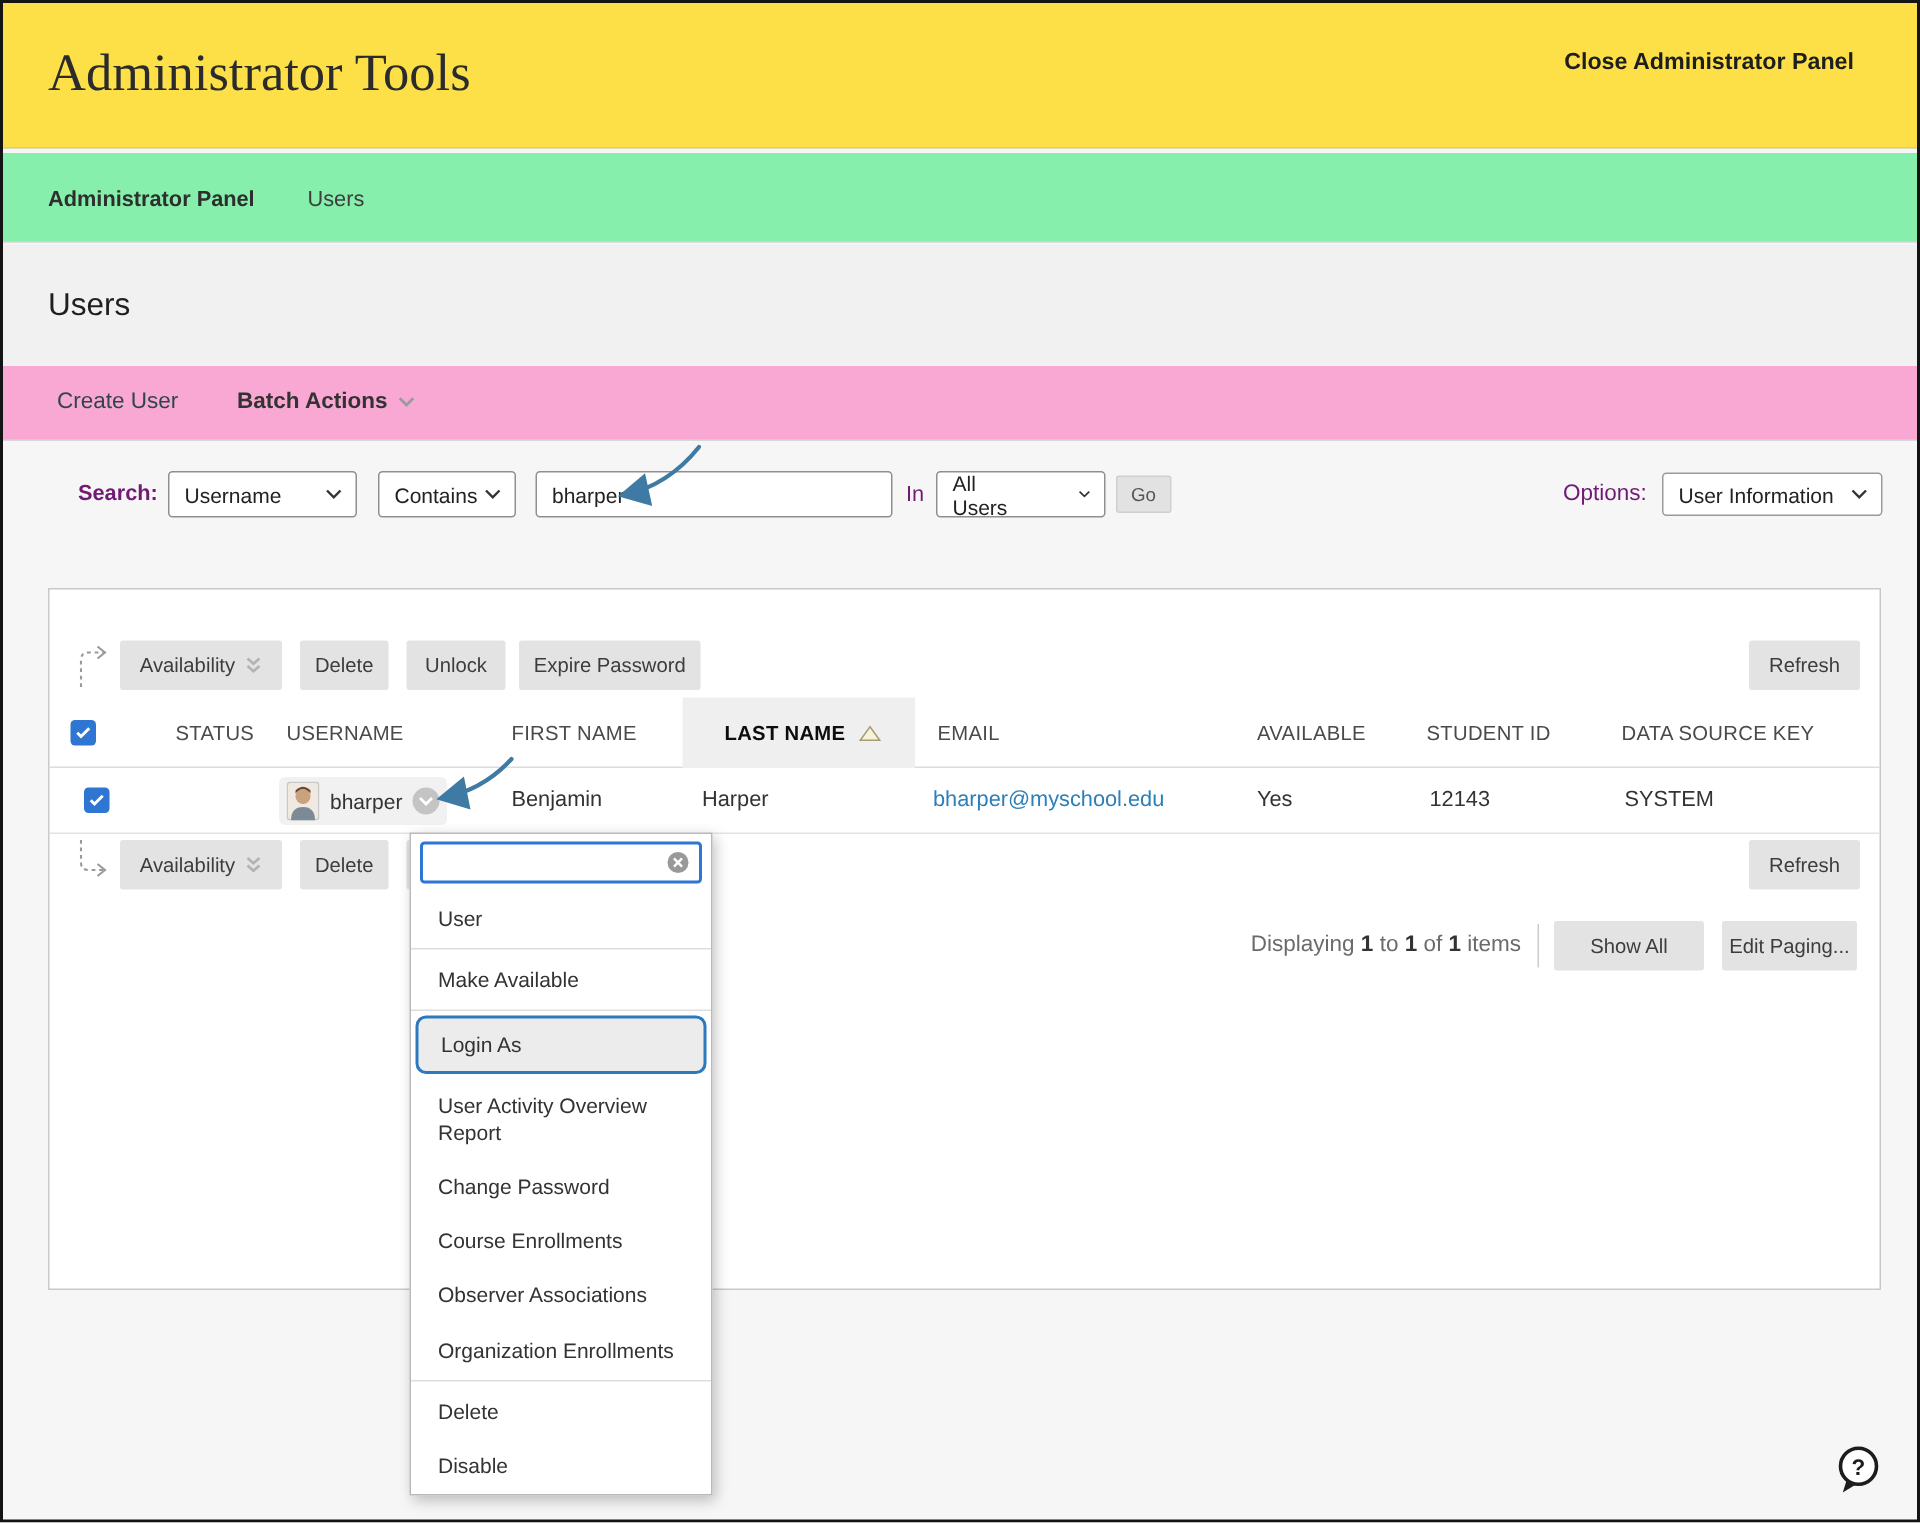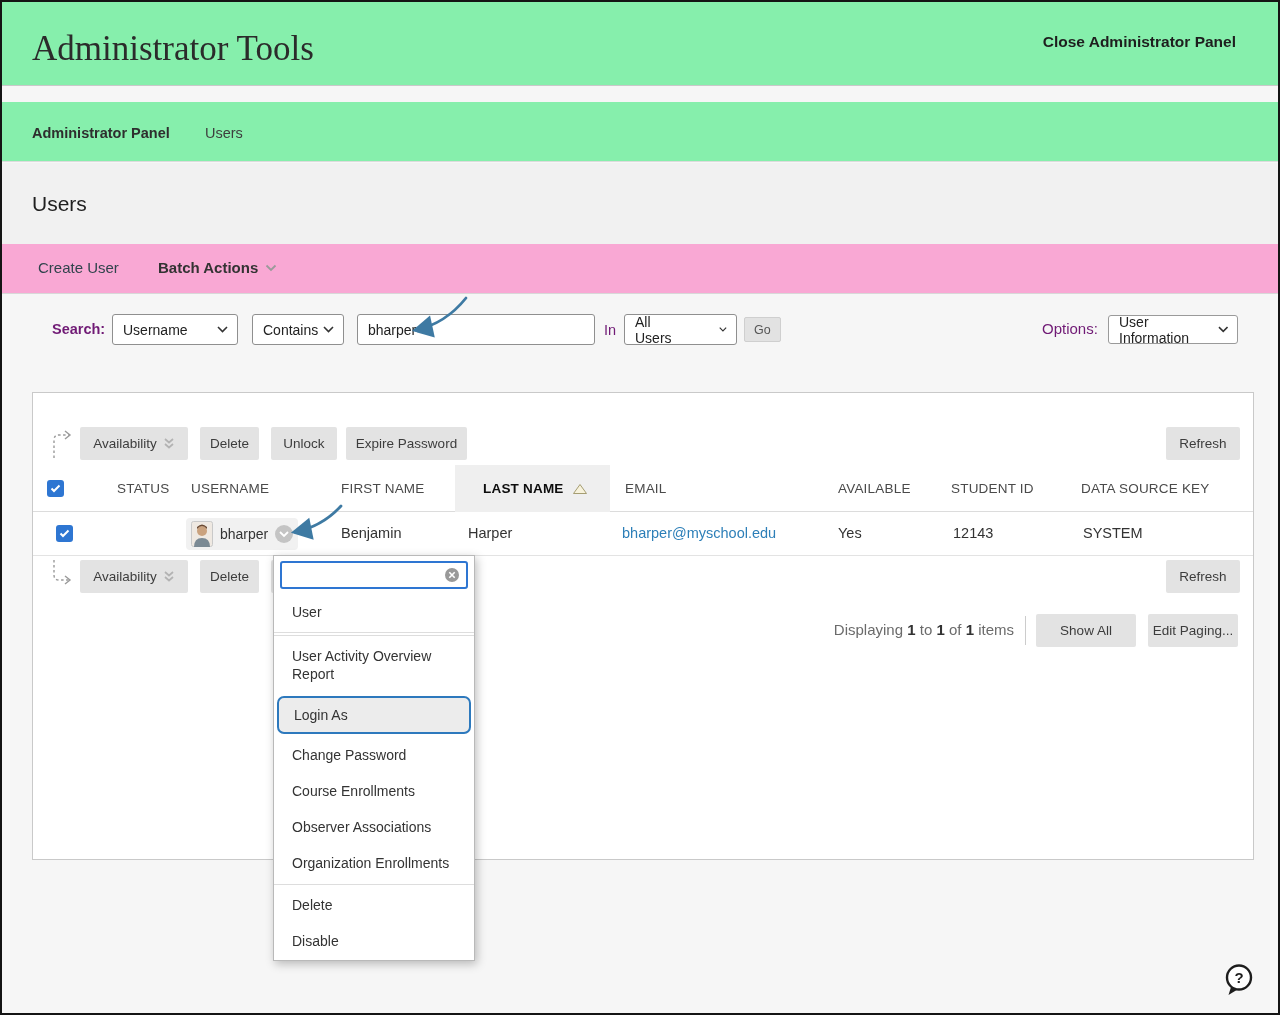--- a/index.html
+++ b/index.html
@@ -2,22 +2,22 @@
 <html><head>
 <meta charset="utf-8">
 <style>
   * { margin:0; padding:0; box-sizing:border-box; }
   html,body { width:1280px; height:1015px; }
   body { font-family:"Liberation Sans","DejaVu Sans",sans-serif; background:#fff; }
   .root { position:relative; width:1280px; height:1015px; background:#f6f6f6;
           border:2px solid #141414; overflow:hidden; }
 
   
-  .app-header { position:absolute; left:0; top:0; width:100%; height:84px;
-                background:#86efac; border-bottom:1px solid #c9c9c9; }
+  .app-header { position:absolute; left:0; top:0; width:100%; height:97px;
+                background:#fde047; border-bottom:1px solid #c9c9c9; }
   .app-title { position:absolute; left:30px; top:27px;
                font-family:"Liberation Serif","DejaVu Serif",serif;
                font-size:35px; color:#2b2b2b; font-weight:400; }
   .close-panel { position:absolute; right:42px; top:31px; font-size:15.5px;
                  font-weight:700; color:#1e1e1e; cursor:pointer; }
 
   
   .crumb-bar { position:absolute; left:0; top:100px; width:100%; height:60px;
                background:#86efac; border-bottom:1px solid #dcdcdc; }
   .crumb-1 { position:absolute; left:30px; top:23px; font-size:14.5px; font-weight:700; color:#2e2e2e; }
@@ -140,21 +140,21 @@
   <div class="sel" style="left:622px; top:312px; width:113px;gap:44px;">
     <span>All Users</span>
     <svg width="11" height="7" viewBox="0 0 11 7">
       <polyline points="1,1 5.5,5.5 10,1" fill="none" stroke="#333" stroke-width="1.6"></polyline>
     </svg>
   </div>
 
   <button class="go-btn">Go</button>
 
   <div class="lbl" style="left:1040px; top:318px; font-size:15px;">Options:</div>
-  <div class="sel" style="left:1106px; top:313px; width:130px; height:29px; border-color:#9a9a9a;">
+  <div class="sel" style="left:1106px; top:313px; width:147px; height:29px; border-color:#9a9a9a;">
     <span>User Information</span>
     <svg width="11" height="7" viewBox="0 0 11 7">
       <polyline points="1,1 5.5,5.5 10,1" fill="none" stroke="#333" stroke-width="1.6"></polyline>
     </svg>
   </div>
 
   <div class="list-box">
 
     <svg style="position:absolute; left:15px; top:35px;" width="28" height="32" viewBox="0 0 28 32">
       <path d="M6,30 L6,12 Q6,7 11,7 L21,7" fill="none" stroke="#9a9a9a" stroke-width="1.4" stroke-dasharray="2.5,2.5"></path>
@@ -255,23 +255,24 @@
 
   <div class="ctx-menu">
     <div class="ctx-search">
       <svg width="16" height="16" viewBox="0 0 16 16">
         <circle cx="8" cy="8" r="7" fill="#999"></circle>
         <path d="M5.3,5.3 L10.7,10.7 M10.7,5.3 L5.3,10.7" stroke="#fff" stroke-width="1.6"></path>
       </svg>
     </div>
     <div class="menu-item">User</div>
     <div class="menu-sep"></div>
+    <div class="menu-item">Make Available</div>
     <div class="menu-sep"></div>
+    <div class="menu-item hl">Login As</div>
     <div class="menu-item" style="padding-right:34px;">User Activity Overview Report</div>
-    <div class="menu-item hl">Login As</div>
     <div class="menu-item">Change Password</div>
     <div class="menu-item">Course Enrollments</div>
     <div class="menu-item">Observer Associations</div>
     <div class="menu-item">Organization Enrollments</div>
     <div class="menu-sep"></div>
     <div class="menu-item">Delete</div>
     <div class="menu-item">Disable</div>
 
   </div>
 

